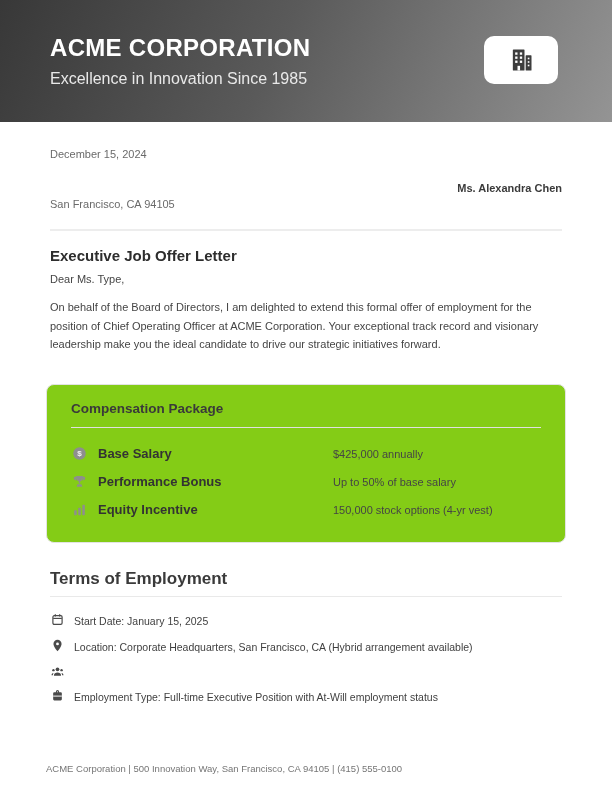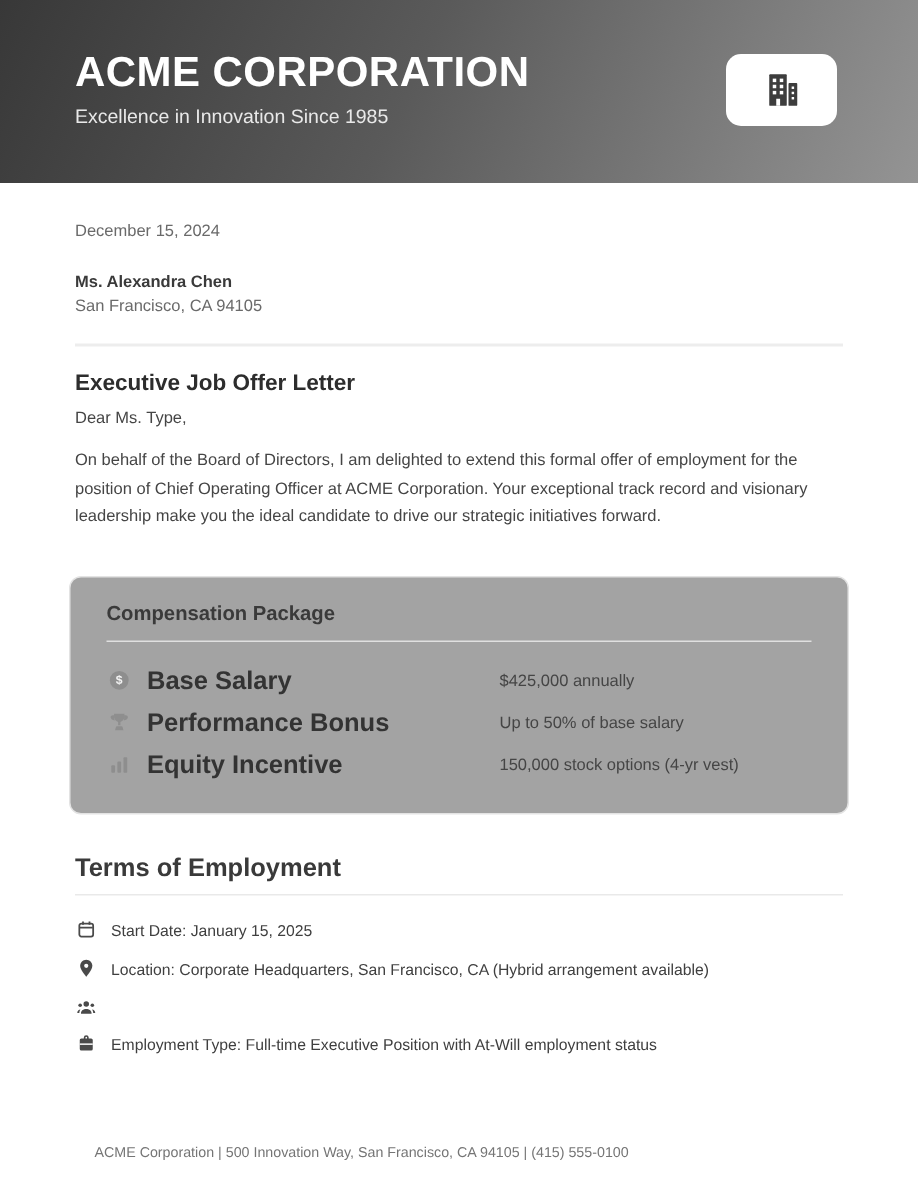--- a/index.html
+++ b/index.html
@@ -16,28 +16,28 @@
 
   
   .header {
     position: relative;
     height: 122px;
     background: linear-gradient(115deg, #383838 0%, #5a5a5a 45%, #949494 100%);
     padding: 33px 50px 0 50px;
   }
   .company-name {
     color: #ffffff;
-    font-size: 28px;
+    font-size: 24px;
     font-weight: 700;
     letter-spacing: 0.3px;
     line-height: 30px;
   }
   .tagline {
     color: #e9e9e9;
-    font-size: 13px;
+    font-size: 16px;
     margin-top: 7px;
   }
   .logo-box {
     position: absolute;
     top: 36px;
     right: 54px;
     width: 74px;
     height: 48px;
     background: #ffffff;
     border-radius: 10px;
@@ -54,20 +54,21 @@
     margin-top: 26px;
     font-size: 11px;
     color: #6a6a6a;
   }
   .recipient { margin-top: 20px; }
   .recipient-name {
     font-size: 11px;
     font-weight: 700;
     color: #3a3a3a;
     line-height: 16px;
+    text-align: right;
   }
   .recipient-line {
     font-size: 11px;
     color: #6a6a6a;
     line-height: 16px;
   }
   .divider-thick {
     margin-top: 17px;
     border-top: 2px solid #ededed;
   }
@@ -85,21 +86,21 @@
   .letter-body {
     margin-top: 13px;
     font-size: 11px;
     line-height: 18.5px;
     color: #454545;
   }
 
   
   .comp-box {
     margin: 30px -4px 0 -4px;
-    background: #a3a3a3;
+    background: #84cc16;
     border: 1px solid #e3e3e3;
     border-radius: 8px;
     padding: 16px 24px 18px 24px;
   }
   .comp-heading {
     font-size: 13.5px;
     font-weight: 700;
     color: #3a3a3a;
   }
   .comp-divider {
@@ -113,21 +114,21 @@
     height: 28px;
   }
   .comp-row .icon {
     width: 16px;
     display: flex;
     align-items: center;
     justify-content: center;
     margin-right: 11px;
   }
   .comp-label {
-    font-size: 17px;
+    font-size: 13px;
     font-weight: 700;
     color: #333333;
     width: 235px;
   }
   .comp-value {
     font-size: 11px;
     color: #454545;
   }
 
   
@@ -157,21 +158,21 @@
   }
   .term-text {
     font-size: 10.5px;
     color: #3f3f3f;
     line-height: 14px;
   }
 
   
   .footer {
     position: absolute;
-    left: 63px;
+    left: 46px;
     right: 50px;
     top: 763px;
     font-size: 9.5px;
     color: #757575;
   }
 </style>
 </head>
 <body>
 
 <div class="page">

